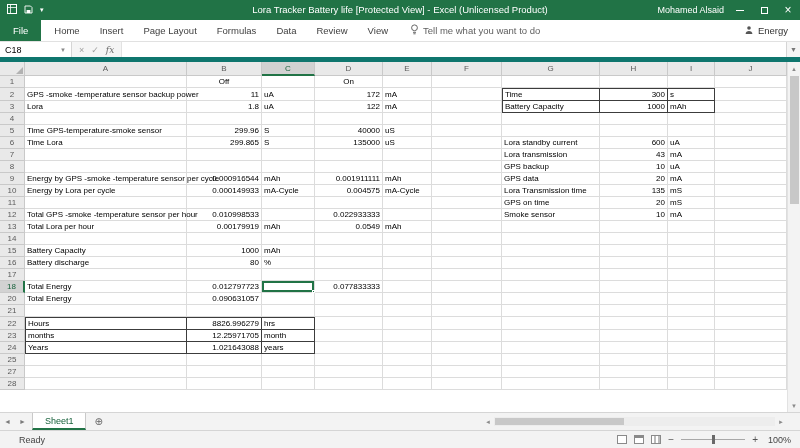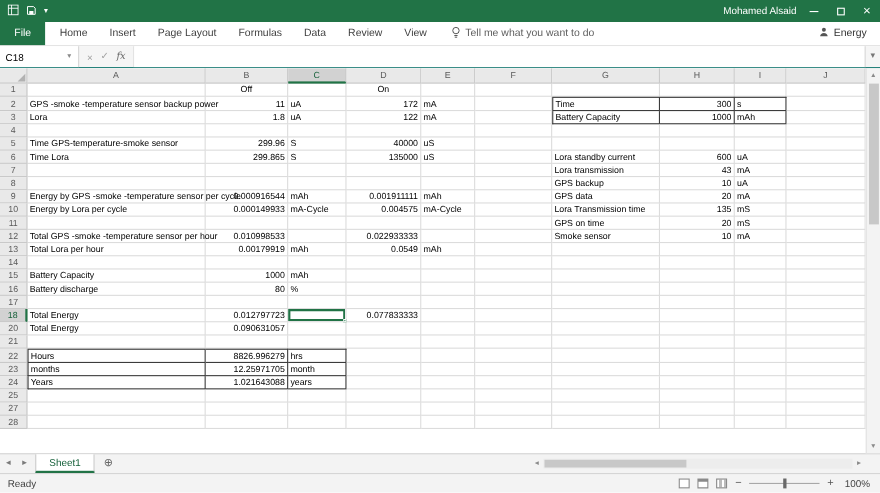--- a/index.html
+++ b/index.html
@@ -21,21 +21,21 @@
 
   
   .tabstrip{height:22px;background:#fff;border-bottom:1px solid #E1E1E1;display:flex;align-items:stretch;font-size:9.5px;color:#3f3f3f;flex:0 0 auto}
   .tabs{display:flex;align-items:stretch}
   .tab{padding:0 10px;display:flex;align-items:center}
   .tab.file{background:#217346;color:#fff;padding:0 13px;margin-right:3px}
   .tellme{margin-left:12px;color:#5f5f5f;display:flex;align-items:center;gap:4px}
   .share{margin-left:auto;margin-right:12px;display:flex;align-items:center;gap:4px;color:#333}
 
   
-  .formulabar{height:20px;background:#F5F5F5;border-bottom:1px solid #0f766e;display:flex;align-items:stretch;flex:0 0 auto}
+  .formulabar{height:20px;background:#F5F5F5;border-bottom:5px solid #0f766e;display:flex;align-items:stretch;flex:0 0 auto}
   .namebox{width:72px;background:#fff;border-right:1px solid #D5D5D5;display:flex;align-items:center;justify-content:space-between;padding:0 5px;font-size:9px}
   .nb-caret{font-size:6px;color:#8a8a8a}
   .fbtns{display:flex;align-items:center;gap:7px;padding:0 7px;color:#a0a0a0;font-size:9px;border-right:1px solid #E2E2E2}
   .fbtn.fx{font-style:italic;font-family:"DejaVu Serif",serif;color:#6d6d6d}
   .finput{flex:1;background:#fff;border-right:1px solid #D5D5D5;line-height:19px;padding:0 4px;font-size:9px}
   .fchevron{width:13px;display:flex;align-items:center;justify-content:center;color:#777;font-size:7px}
 
   
   .gridwrap{height:350px;width:787px;overflow:hidden;background:#fff;flex:0 0 auto}
   table.grid{border-collapse:separate;border-spacing:0;table-layout:fixed;width:787px}
@@ -66,21 +66,21 @@
   .nav{color:#7a7a7a;font-size:7px;display:flex;align-items:center;padding:0 4px}
   .sheettab{background:#fff;border-left:1px solid #C9C9C9;border-right:1px solid #C9C9C9;border-bottom:2px solid #217346;color:#17613B;font-weight:normal;font-size:9px;display:flex;align-items:center;padding:0 12px;margin-left:2px}
   .addsheet{color:#666;font-size:10px;display:flex;align-items:center;padding:0 8px}
   .hscroll{margin-left:auto;margin-right:13px;display:flex;align-items:center;width:305px}
   .harrow{color:#8a8a8a;font-size:6px;padding:0 3px}
   .htrack{flex:1;height:9px;background:#EDEDED;position:relative}
   .hthumb{position:absolute;left:1px;top:1px;height:7px;width:46%;background:#C8C8C8}
 
   
   .statusbar{height:18px;background:#F3F3F3;border-top:1px solid #D5D5D5;display:flex;align-items:center;flex:0 0 auto}
-  .ready{padding-left:7px;font-size:9px;color:#444}
+  .ready{padding-left:19px;font-size:9px;color:#444}
   .sb-right{margin-left:auto;display:flex;align-items:center;gap:7px;padding-right:9px}
   .viewbtn{width:10px;height:9px;border:1px solid #8a8a8a;display:block;background:#fff}
   .viewbtn.v2{border-top-width:3px}
   .viewbtn.v3{background:repeating-linear-gradient(90deg,#fff 0 2px,#bbb 2px 4px)}
   .zoomctl{color:#555;font-size:10px;line-height:10px}
   .ztrack{width:64px;height:1px;background:#A8A8A8;position:relative}
   .ztick{position:absolute;left:50%;top:-2px;width:1px;height:5px;background:#A8A8A8}
   .zthumb{position:absolute;left:50%;top:-4px;width:3px;height:9px;background:#696969;margin-left:-1px}
   .zoompct{font-size:9px;color:#444;min-width:26px;text-align:right}
 </style>
@@ -95,20 +95,21 @@
             <rect x="0.5" y="0.5" width="9" height="9" fill="none" stroke="#fff"></rect>
             <line x1="0.5" y1="3.5" x2="9.5" y2="3.5" stroke="#fff" stroke-width="0.8"></line>
             <line x1="3.5" y1="0.5" x2="3.5" y2="9.5" stroke="#fff" stroke-width="0.8"></line>
           </svg></span>
       <span><svg width="9" height="9" viewBox="0 0 9 9">
             <path d="M1 1h5.5L8 2.5V8H1z" fill="none" stroke="#fff" stroke-width="0.9"></path>
             <rect x="2.6" y="5" width="3.8" height="3" fill="#fff"></rect>
           </svg></span>
       <span class="qat-caret">▾</span>
     </div>
+    <div class="title-text">Lora Tracker Battery life  [Protected View]  -  Excel (Unlicensed Product)</div>
     <div class="tb-right">
       <span class="user">Mohamed Alsaid</span>
       <span class="winbtn">
           <i class="min-glyph"></i>
         </span>
       <span class="winbtn">
           <i class="max-glyph"></i>
         </span>
       <span class="winbtn close">×</span>
     </div>

